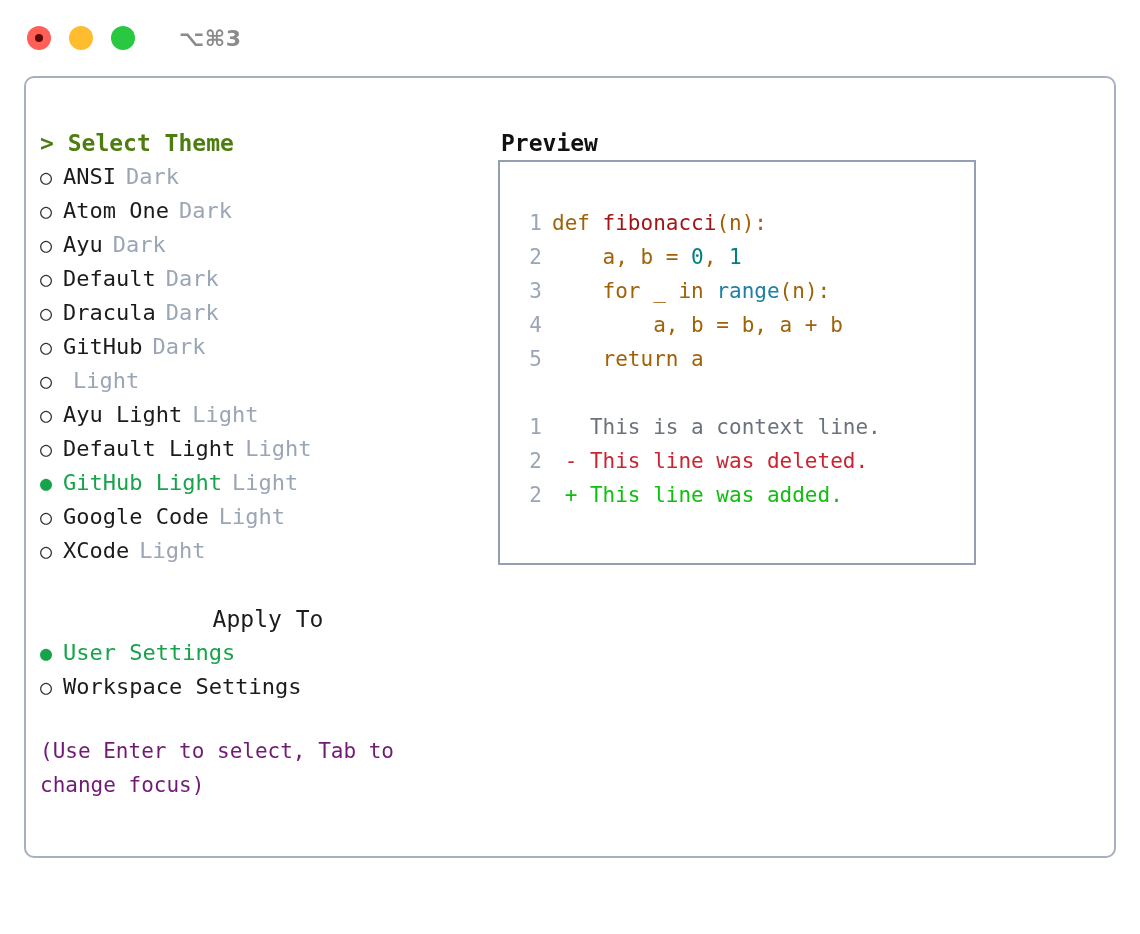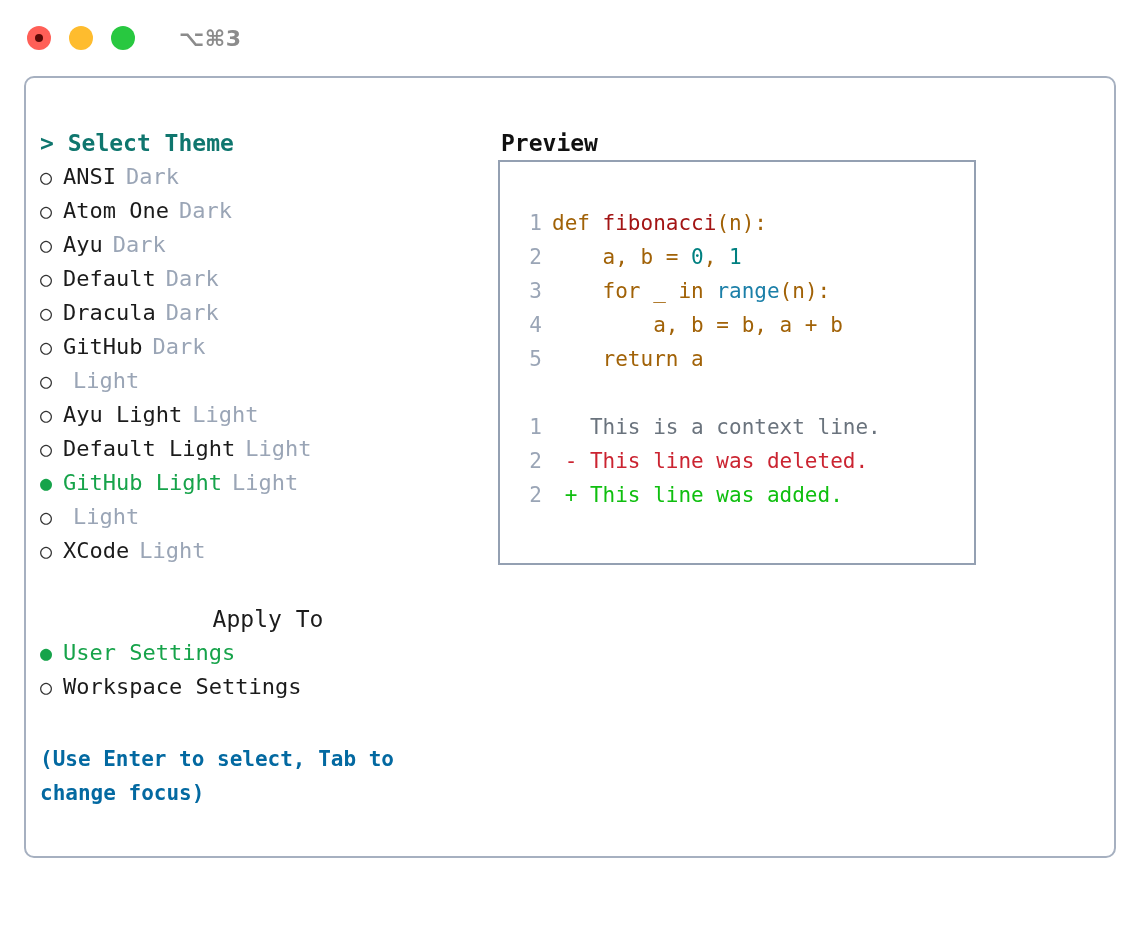--- a/index.html
+++ b/index.html
@@ -76,21 +76,21 @@
   .col-right {
     flex: 1;
     padding-left: 2px;
     box-sizing: border-box;
   }
 
   
   .section-head {
     font-size: 23px;
     font-weight: bold;
-    color: #0f766e;
+    color: #4d7c0f;
     line-height: 34px;
     white-space: pre;
   }
   .section-head.plain {
     font-weight: normal;
     color: #1b1b1b;
     text-align: center;
   }
   .row {
     display: flex;
@@ -109,27 +109,26 @@
   .bullet.on { color: #16a34a; }
   .label { color: #1b1b1b; }
   .label.on { color: #16a34a; }
   .badge {
     color: #9aa5b6;
     margin-left: 10px;
   }
   .spacer { height: 34px; }
 
   .hint {
-    color: #0369a1;
+    color: #701a75;
     font-size: 21px;
     line-height: 34px;
     max-width: 400px;
-    margin-top: 38px;
+    margin-top: 30px;
     white-space: pre-wrap;
-    font-weight: bold;
   }
 
   
   .preview-title {
     font-size: 23px;
     font-weight: bold;
     color: #111111;
     line-height: 34px;
     padding-left: 3px;
   }
@@ -185,21 +184,21 @@
         <div class="row"><span class="bullet">○</span><span class="label">ANSI</span><span class="badge">Dark</span></div>
         <div class="row"><span class="bullet">○</span><span class="label">Atom One</span><span class="badge">Dark</span></div>
         <div class="row"><span class="bullet">○</span><span class="label">Ayu</span><span class="badge">Dark</span></div>
         <div class="row"><span class="bullet">○</span><span class="label">Default</span><span class="badge">Dark</span></div>
         <div class="row"><span class="bullet">○</span><span class="label">Dracula</span><span class="badge">Dark</span></div>
         <div class="row"><span class="bullet">○</span><span class="label">GitHub</span><span class="badge">Dark</span></div>
         <div class="row"><span class="bullet">○</span><span class="badge">Light</span></div>
         <div class="row"><span class="bullet">○</span><span class="label">Ayu Light</span><span class="badge">Light</span></div>
         <div class="row"><span class="bullet">○</span><span class="label">Default Light</span><span class="badge">Light</span></div>
         <div class="row"><span class="bullet on">●</span><span class="label on">GitHub Light</span><span class="badge">Light</span></div>
-        <div class="row"><span class="bullet">○</span><span class="badge">Light</span></div>
+        <div class="row"><span class="bullet">○</span><span class="label">Google Code</span><span class="badge">Light</span></div>
         <div class="row"><span class="bullet">○</span><span class="label">XCode</span><span class="badge">Light</span></div>
       </div>
 
     <div class="spacer"></div>
 
     <div class="section-head plain">Apply To</div>
 
     <div id="apply-to-list">
         <div class="row"><span class="bullet on">●</span><span class="label on">User Settings</span></div>
         <div class="row"><span class="bullet">○</span><span class="label">Workspace Settings</span></div>

